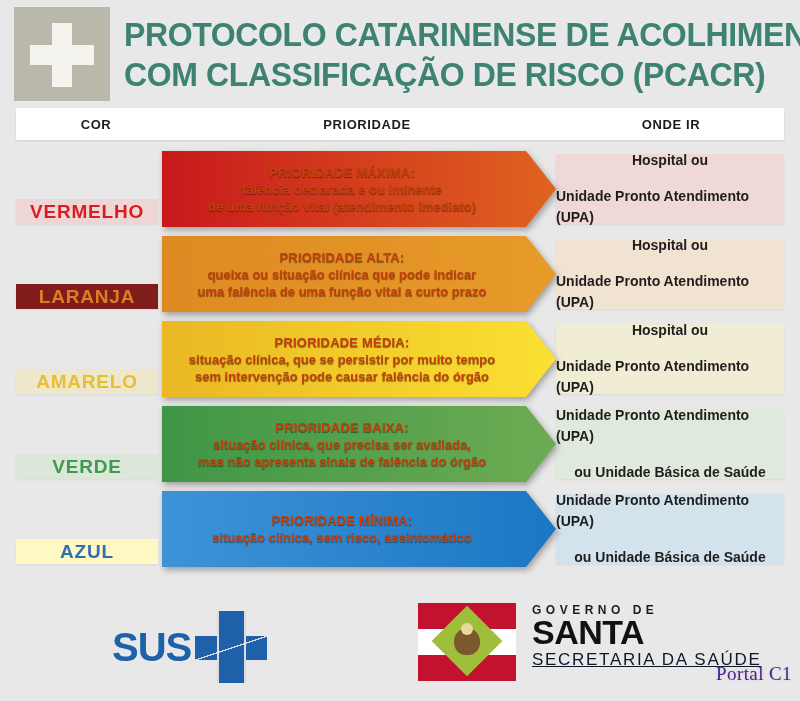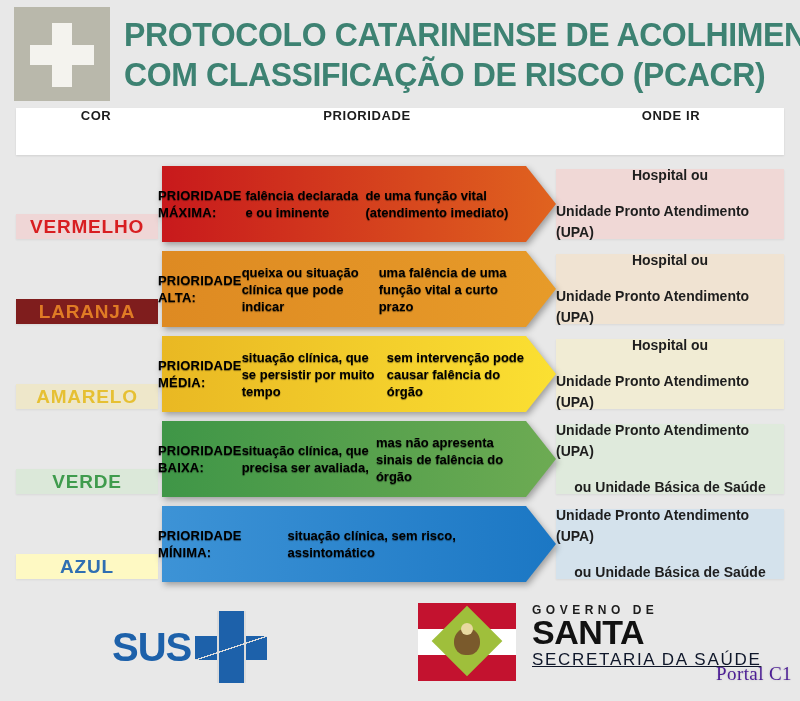--- a/index.html
+++ b/index.html
@@ -59,23 +59,24 @@
     line-height: 40px;
     letter-spacing: -0.4px;
     white-space: nowrap;
     transform: scaleX(0.97);
     transform-origin: left center;
   }
 
   
   .col-header {
     background: #ffffff;
-    height: 47px;
+    height: 32px;
     margin: 0 16px 14px 16px;
     display: flex;
+    align-items: center;
     box-shadow: 0 1px 2px rgba(0,0,0,0.10);
   }
   .col-header .ch {
     font-size: 13px;
     font-weight: bold;
     color: #1c1c1c;
     letter-spacing: 0.6px;
     text-align: center;
   }
   .ch-cor       { width: 160px; }
@@ -118,24 +119,24 @@
     filter: drop-shadow(2px 3px 3px rgba(0,0,0,0.32));
   }
   .arrow-wrap svg { display: block; width: 100%; height: 100%; }
   .arrow-text {
     position: absolute;
     left: 0;
     top: 0;
     width: 368px;
     height: 84px;
     display: flex;
-    flex-direction: row;
+    flex-direction: column;
     align-items: center;
     justify-content: center;
-    color: #000000;
+    color: #c2410c;
     text-shadow: 0 1px 1px rgba(0,0,0,0.45);
     pointer-events: none;
   }
   .arrow-text .t-head {
     font-size: 13px;
     font-weight: bold;
     letter-spacing: 0.2px;
     line-height: 17px;
   }
   .arrow-text .t-line {

